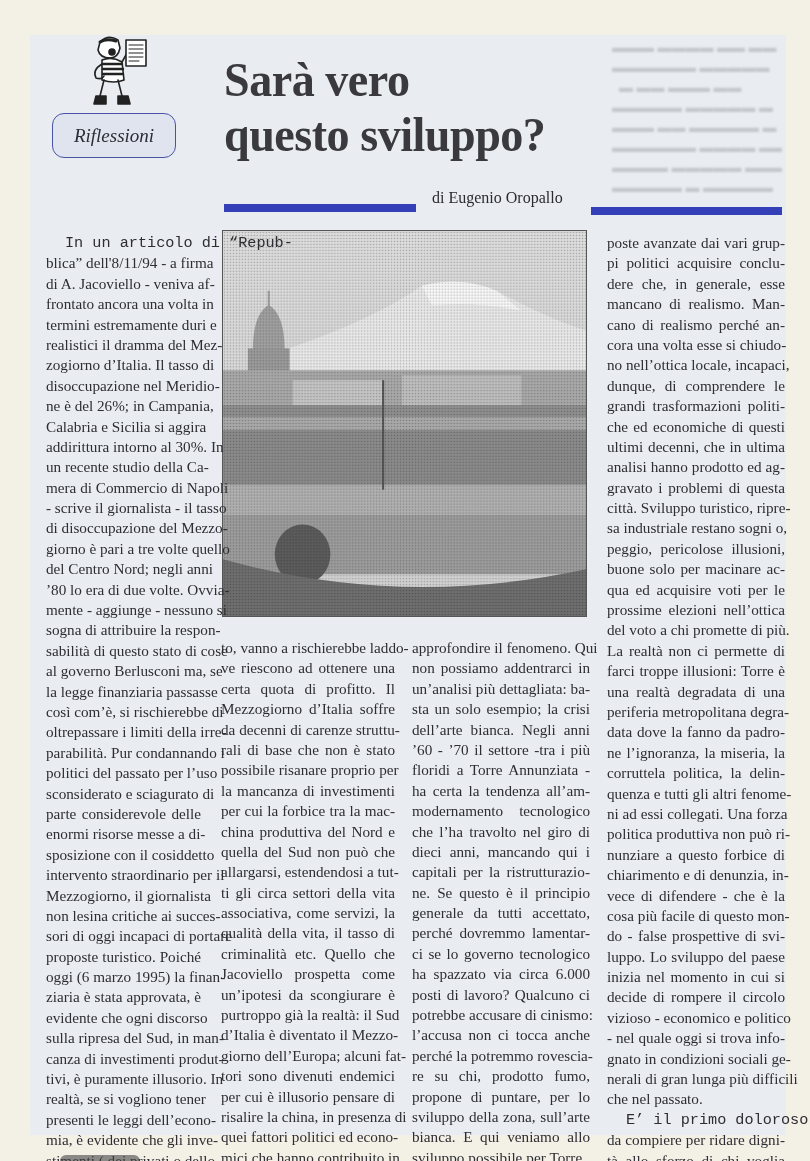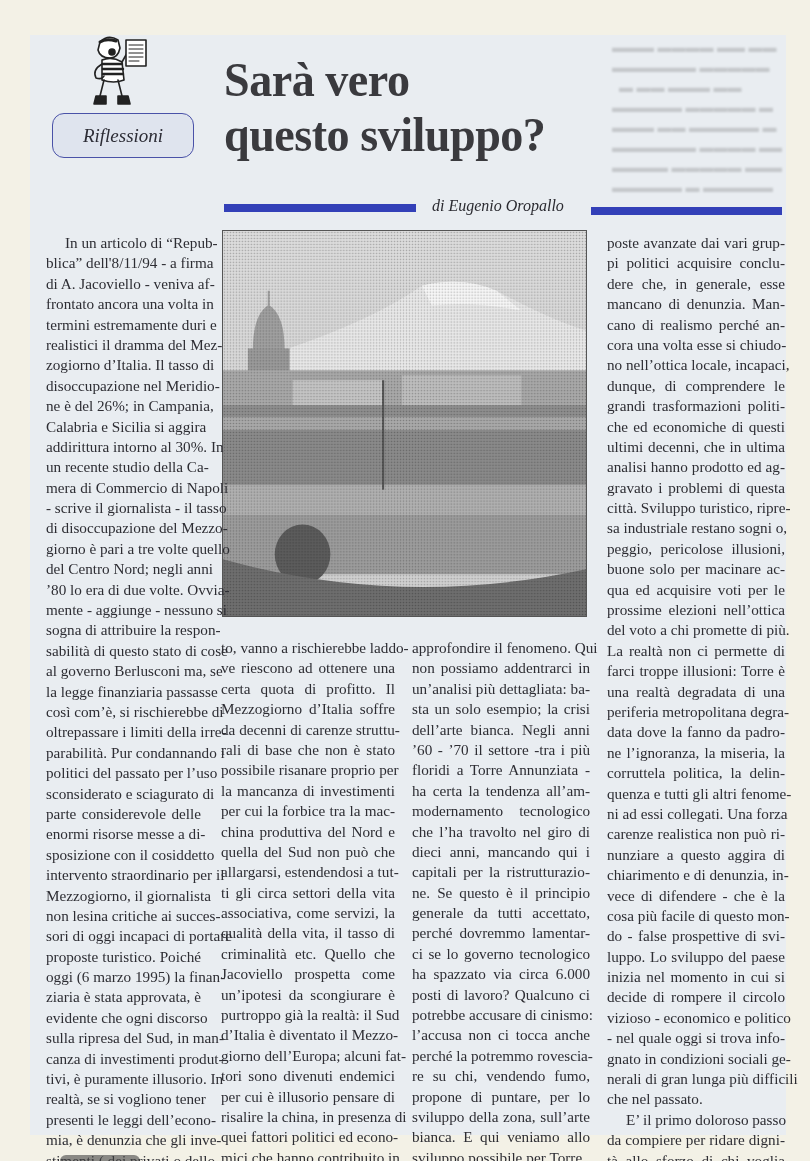--- a/index.html
+++ b/index.html
@@ -15,52 +15,52 @@
     background: #e9edf1;
   }
   .bleed {
     position: absolute; left: 612px; top: 38px; width: 170px; height: 165px;
     overflow: hidden; opacity: 0.22;
     font-size: 14px; line-height: 20px; color: #444; filter: blur(0.9px);
   }
   .bleed div { white-space: nowrap; }
   .mascot { position: absolute; left: 86px; top: 34px; width: 64px; height: 78px; }
   .section-tag {
-    position: absolute; left: 52px; top: 113px; width: 142px; height: 45px;
+    position: absolute; left: 52px; top: 113px; width: 124px; height: 45px;
     border: 1.5px solid #4a52a8; border-radius: 12px;
     background: #dfe4ee;
     display: flex; align-items: center; justify-content: center;
     font-style: italic; font-size: 19px; color: #2c2c35;
     box-sizing: border-box;
   }
   .title {
     position: absolute; left: 224px; top: 52px; width: 380px;
     font-family: "Liberation Serif", serif; font-weight: bold;
     font-size: 48px; line-height: 55px; color: #3a3a3e;
     letter-spacing: -0.5px; transform: scaleX(0.96); transform-origin: left;
   }
   .title div { white-space: nowrap; }
   .rule { position: absolute; height: 8px; background: #3340b8; }
   .rule.r1 { left: 224px; top: 204px; width: 192px; }
   .rule.r2 { left: 591px; top: 207px; width: 191px; }
   .byline {
-    position: absolute; left: 432px; top: 197px; font-style: italic;
+    position: absolute; left: 432px; top: 189px; 
     font-size: 16px; color: #2a2a30; white-space: nowrap;
   }
   .photo {
     position: absolute; left: 222px; top: 230px; width: 365px; height: 387px;
     border: 1px solid #555; box-sizing: border-box; overflow: hidden;
     background: #b9b9b9;
   }
   .col {
     position: absolute; font-size: 15.2px; line-height: 20.4px; color: #2d2d33;
   }
   .col .ln { display: block; white-space: nowrap; text-align: justify; text-align-last: justify; height: 20.4px; }
   .col .ln.last { text-align-last: left; }
-  .col .ln.indent { padding-left: 19px; }
+  .col .ln.indent { padding-left: 19px; font-family: Liberation Mono, monospace; }
   .c1 { left: 46px; top: 233px; width: 155px; }
   .c2 { left: 221px; top: 638px; width: 174px; }
   .c3 { left: 412px; top: 638px; width: 178px; }
   .c4 { left: 607px; top: 233px; width: 178px; }
   .pagenum { position: absolute; left: 26px; top: 1131px; font-size: 17px; color: #000000; margin-top: 32px; }
   .shadow-bottom { position: absolute; left: 60px; top: 1155px; width: 80px; height: 6px; background: #444; border-radius: 40px 40px 0 0; opacity: 0.6; }
 </style>
 </head>
 <body>
 
@@ -175,21 +175,21 @@
     <span class="ln">sori di oggi incapaci di portare</span>
     <span class="ln">proposte turistico. Poiché</span>
     <span class="ln">oggi (6 marzo 1995) la finan-</span>
     <span class="ln">ziaria è stata approvata, è</span>
     <span class="ln">evidente che ogni discorso</span>
     <span class="ln">sulla ripresa del Sud, in man-</span>
     <span class="ln">canza di investimenti produt-</span>
     <span class="ln">tivi, è puramente illusorio. In</span>
     <span class="ln">realtà, se si vogliono tener</span>
     <span class="ln">presenti le leggi dell’econo-</span>
-    <span class="ln">mia, è denunzia che gli inve-</span>
+    <span class="ln">mia, è evidente che gli inve-</span>
     <span class="ln">stimenti ( dei privati o dello</span>
   </div>
 <div class="col c2" id="col1">
     <span class="ln">to, vanno a rischierebbe laddo-</span>
     <span class="ln">ve riescono ad ottenere una</span>
     <span class="ln">certa quota di profitto. Il</span>
     <span class="ln">Mezzogiorno d’Italia soffre</span>
     <span class="ln">da decenni di carenze struttu-</span>
     <span class="ln">rali di base che non è stato</span>
     <span class="ln">possibile risanare proprio per</span>
@@ -228,31 +228,31 @@
     <span class="ln">capitali per la ristrutturazio-</span>
     <span class="ln">ne. Se questo è il principio</span>
     <span class="ln">generale da tutti accettato,</span>
     <span class="ln">perché dovremmo lamentar-</span>
     <span class="ln">ci se lo governo tecnologico</span>
     <span class="ln">ha spazzato via circa 6.000</span>
     <span class="ln">posti di lavoro? Qualcuno ci</span>
     <span class="ln">potrebbe accusare di cinismo:</span>
     <span class="ln">l’accusa non ci tocca anche</span>
     <span class="ln">perché la potremmo rovescia-</span>
-    <span class="ln">re su chi, vendendo fumo,</span>
+    <span class="ln">re su chi, prodotto fumo,</span>
     <span class="ln">propone di puntare, per lo</span>
     <span class="ln">sviluppo della zona, sull’arte</span>
     <span class="ln">bianca. E qui veniamo allo</span>
     <span class="ln">sviluppo possibile per Torre .</span>
   </div>
 <div class="col c4" id="col3">
     <span class="ln">poste avanzate dai vari grup-</span>
     <span class="ln">pi politici acquisire conclu-</span>
     <span class="ln">dere che, in generale, esse</span>
-    <span class="ln">mancano di denunzia. Man-</span>
+    <span class="ln">mancano di realismo. Man-</span>
     <span class="ln">cano di realismo perché an-</span>
     <span class="ln">cora una volta esse si chiudo-</span>
     <span class="ln">no nell’ottica locale, incapaci,</span>
     <span class="ln">dunque, di comprendere le</span>
     <span class="ln">grandi trasformazioni politi-</span>
     <span class="ln">che ed economiche di questi</span>
     <span class="ln">ultimi decenni, che in ultima</span>
     <span class="ln">analisi hanno prodotto ed ag-</span>
     <span class="ln">gravato i problemi di questa</span>
     <span class="ln">città. Sviluppo turistico, ripre-</span>
@@ -264,22 +264,22 @@
     <span class="ln">del voto a chi promette di più.</span>
     <span class="ln">La realtà non ci permette di</span>
     <span class="ln">farci troppe illusioni: Torre è</span>
     <span class="ln">una realtà degradata di una</span>
     <span class="ln">periferia metropolitana degra-</span>
     <span class="ln">data dove la fanno da padro-</span>
     <span class="ln">ne l’ignoranza, la miseria, la</span>
     <span class="ln">corruttela politica, la delin-</span>
     <span class="ln">quenza e tutti gli altri fenome-</span>
     <span class="ln">ni ad essi collegati. Una forza</span>
-    <span class="ln">carenze realistica non può ri-</span>
-    <span class="ln">nunziare a questo aggira di</span>
+    <span class="ln">politica produttiva non può ri-</span>
+    <span class="ln">nunziare a questo forbice di</span>
     <span class="ln">chiarimento e di denunzia, in-</span>
     <span class="ln">vece di difendere - che è la</span>
     <span class="ln">cosa più facile di questo mon-</span>
     <span class="ln">do - false prospettive di svi-</span>
     <span class="ln">luppo. Lo sviluppo del paese</span>
     <span class="ln">inizia nel momento in cui si</span>
     <span class="ln">decide di rompere il circolo</span>
     <span class="ln">vizioso - economico e politico</span>
     <span class="ln">- nel quale oggi si trova info-</span>
     <span class="ln">gnato in condizioni sociali ge-</span>

